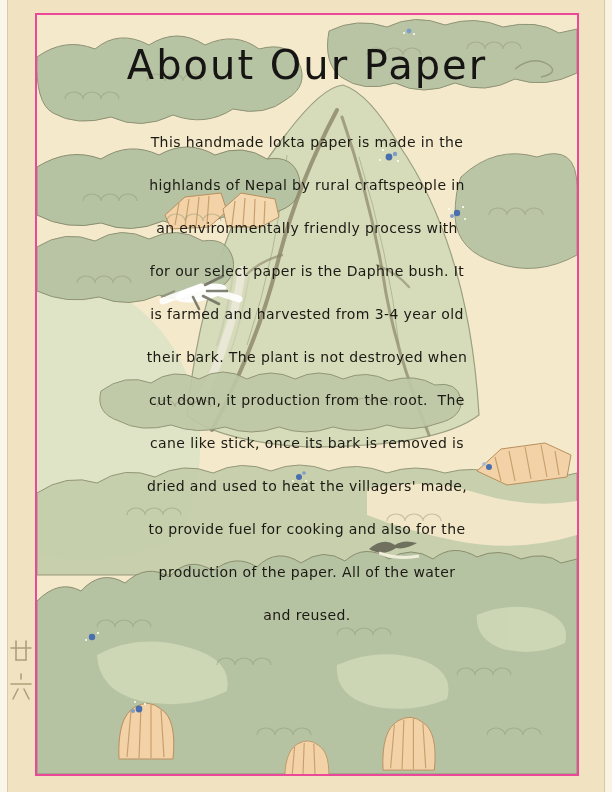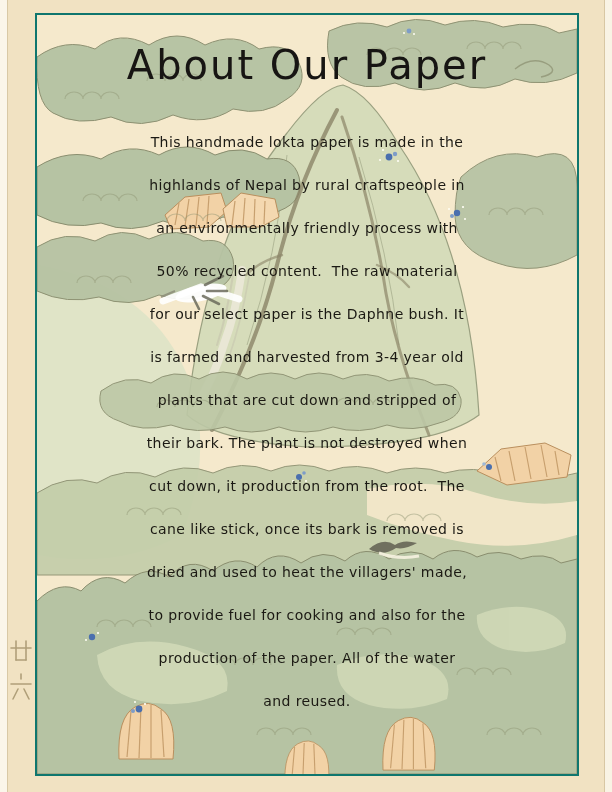--- a/index.html
+++ b/index.html
@@ -13,21 +13,21 @@
     position:absolute;left:0;top:0;bottom:0;width:7px;
     background:#fbf6ea;border-right:1px solid #d9c9a6;
   }
   .edge-right{
     position:absolute;right:0;top:0;bottom:0;width:7px;
     background:#f9f3e4;border-left:1px solid #d8c7a3;
   }
   .print{
     position:absolute;left:35px;top:13px;width:540px;height:759px;
     background:#f5e9cc;
-    border:2px solid #0f766e;
+    border:2px solid #ec4899;
     box-sizing:content-box;
   }
   .scene{position:absolute;left:0;top:0;width:100%;height:100%;}
   .content{position:absolute;inset:0;}
   .title{
     position:absolute;top:30px;left:0;right:0;margin:0;
     text-align:center;
     font-size:40px;font-weight:400;letter-spacing:2px;
     color:#171513;line-height:1;
   }
@@ -270,24 +270,22 @@
         </g>
       </g>
     </svg>
 
     <div class="content">
       <h1 class="title">About Our Paper</h1>
       <div class="bodytext">
         <div class="line">This handmade lokta paper is made in the</div>
         <div class="line">highlands of Nepal by rural craftspeople in</div>
         <div class="line">an environmentally friendly process with</div>
-        <div class="line">50% recycled content.  The raw material</div>
         <div class="line">for our select paper is the Daphne bush. It</div>
         <div class="line">is farmed and harvested from 3-4 year old</div>
-        <div class="line">plants that are cut down and stripped of</div>
         <div class="line">their bark. The plant is not destroyed when</div>
         <div class="line">cut down, it production from the root.  The</div>
         <div class="line">cane like stick, once its bark is removed is</div>
         <div class="line">dried and used to heat the villagers' made,</div>
         <div class="line">to provide fuel for cooking and also for the</div>
         <div class="line">production of the paper. All of the water</div>
         <div class="line">and reused.</div>
       </div>
     </div>
   </div>

